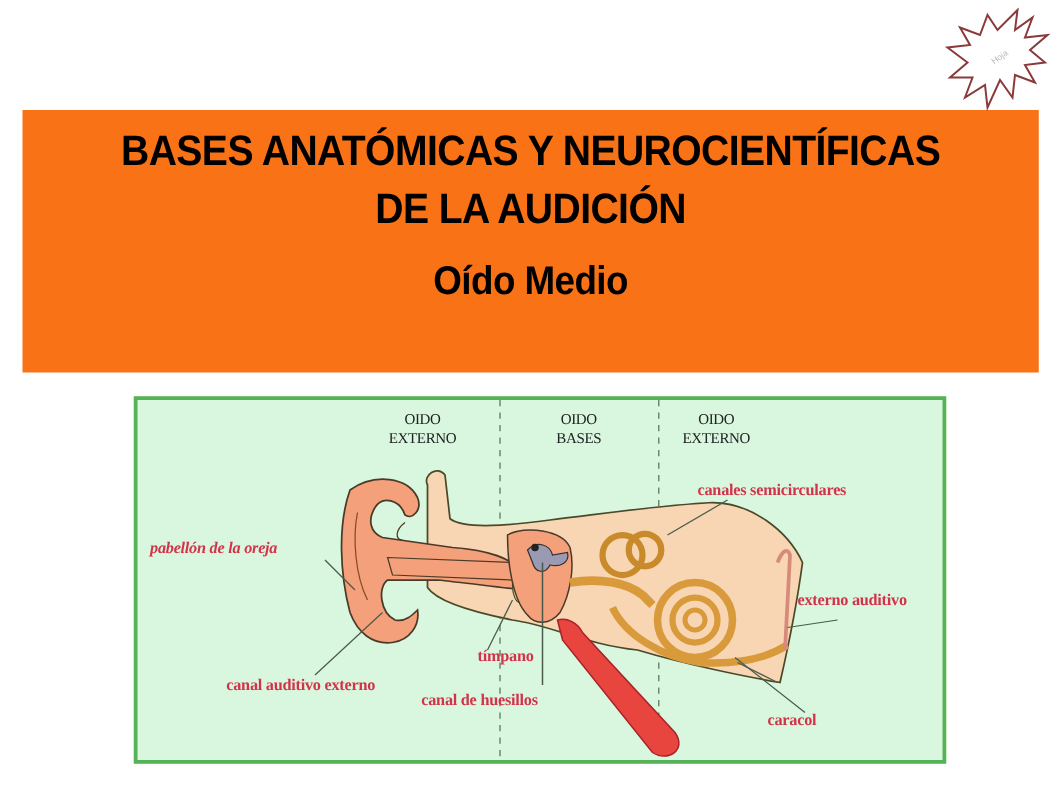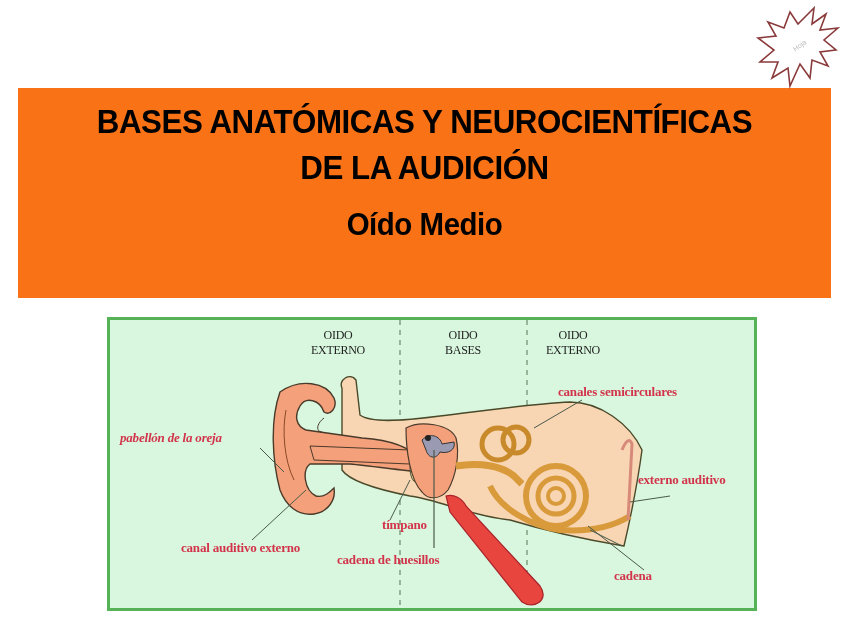--- a/index.html
+++ b/index.html
@@ -82,17 +82,17 @@
     <div>BASES</div>
   </div>
   <div class="region" style="left:428px;top:8px;width:70px;">
     <div>OIDO</div>
     <div>EXTERNO</div>
   </div>
 
   <div class="lbl" style="left:10px;top:110px;font-style:italic;">pabellón de la oreja</div>
   <div class="lbl" style="left:27px;top:220px;margin-left:44px;">canal auditivo externo</div>
   <div class="lbl" style="left:248px;top:197px;margin-left:24px;">tímpano</div>
-  <div class="lbl" style="left:227px;top:232px;">cadena de huesillos</div>
+  <div class="lbl" style="left:227px;top:232px;">canal de huesillos</div>
   <div class="lbl" style="left:448px;top:64px;">canales semicirculares</div>
   <div class="lbl" style="left:528px;top:152px;">externo auditivo</div>
-  <div class="lbl" style="left:504px;top:248px;">cadena</div>
+  <div class="lbl" style="left:504px;top:248px;">caracol</div>
 </div>
 
 </body></html>

